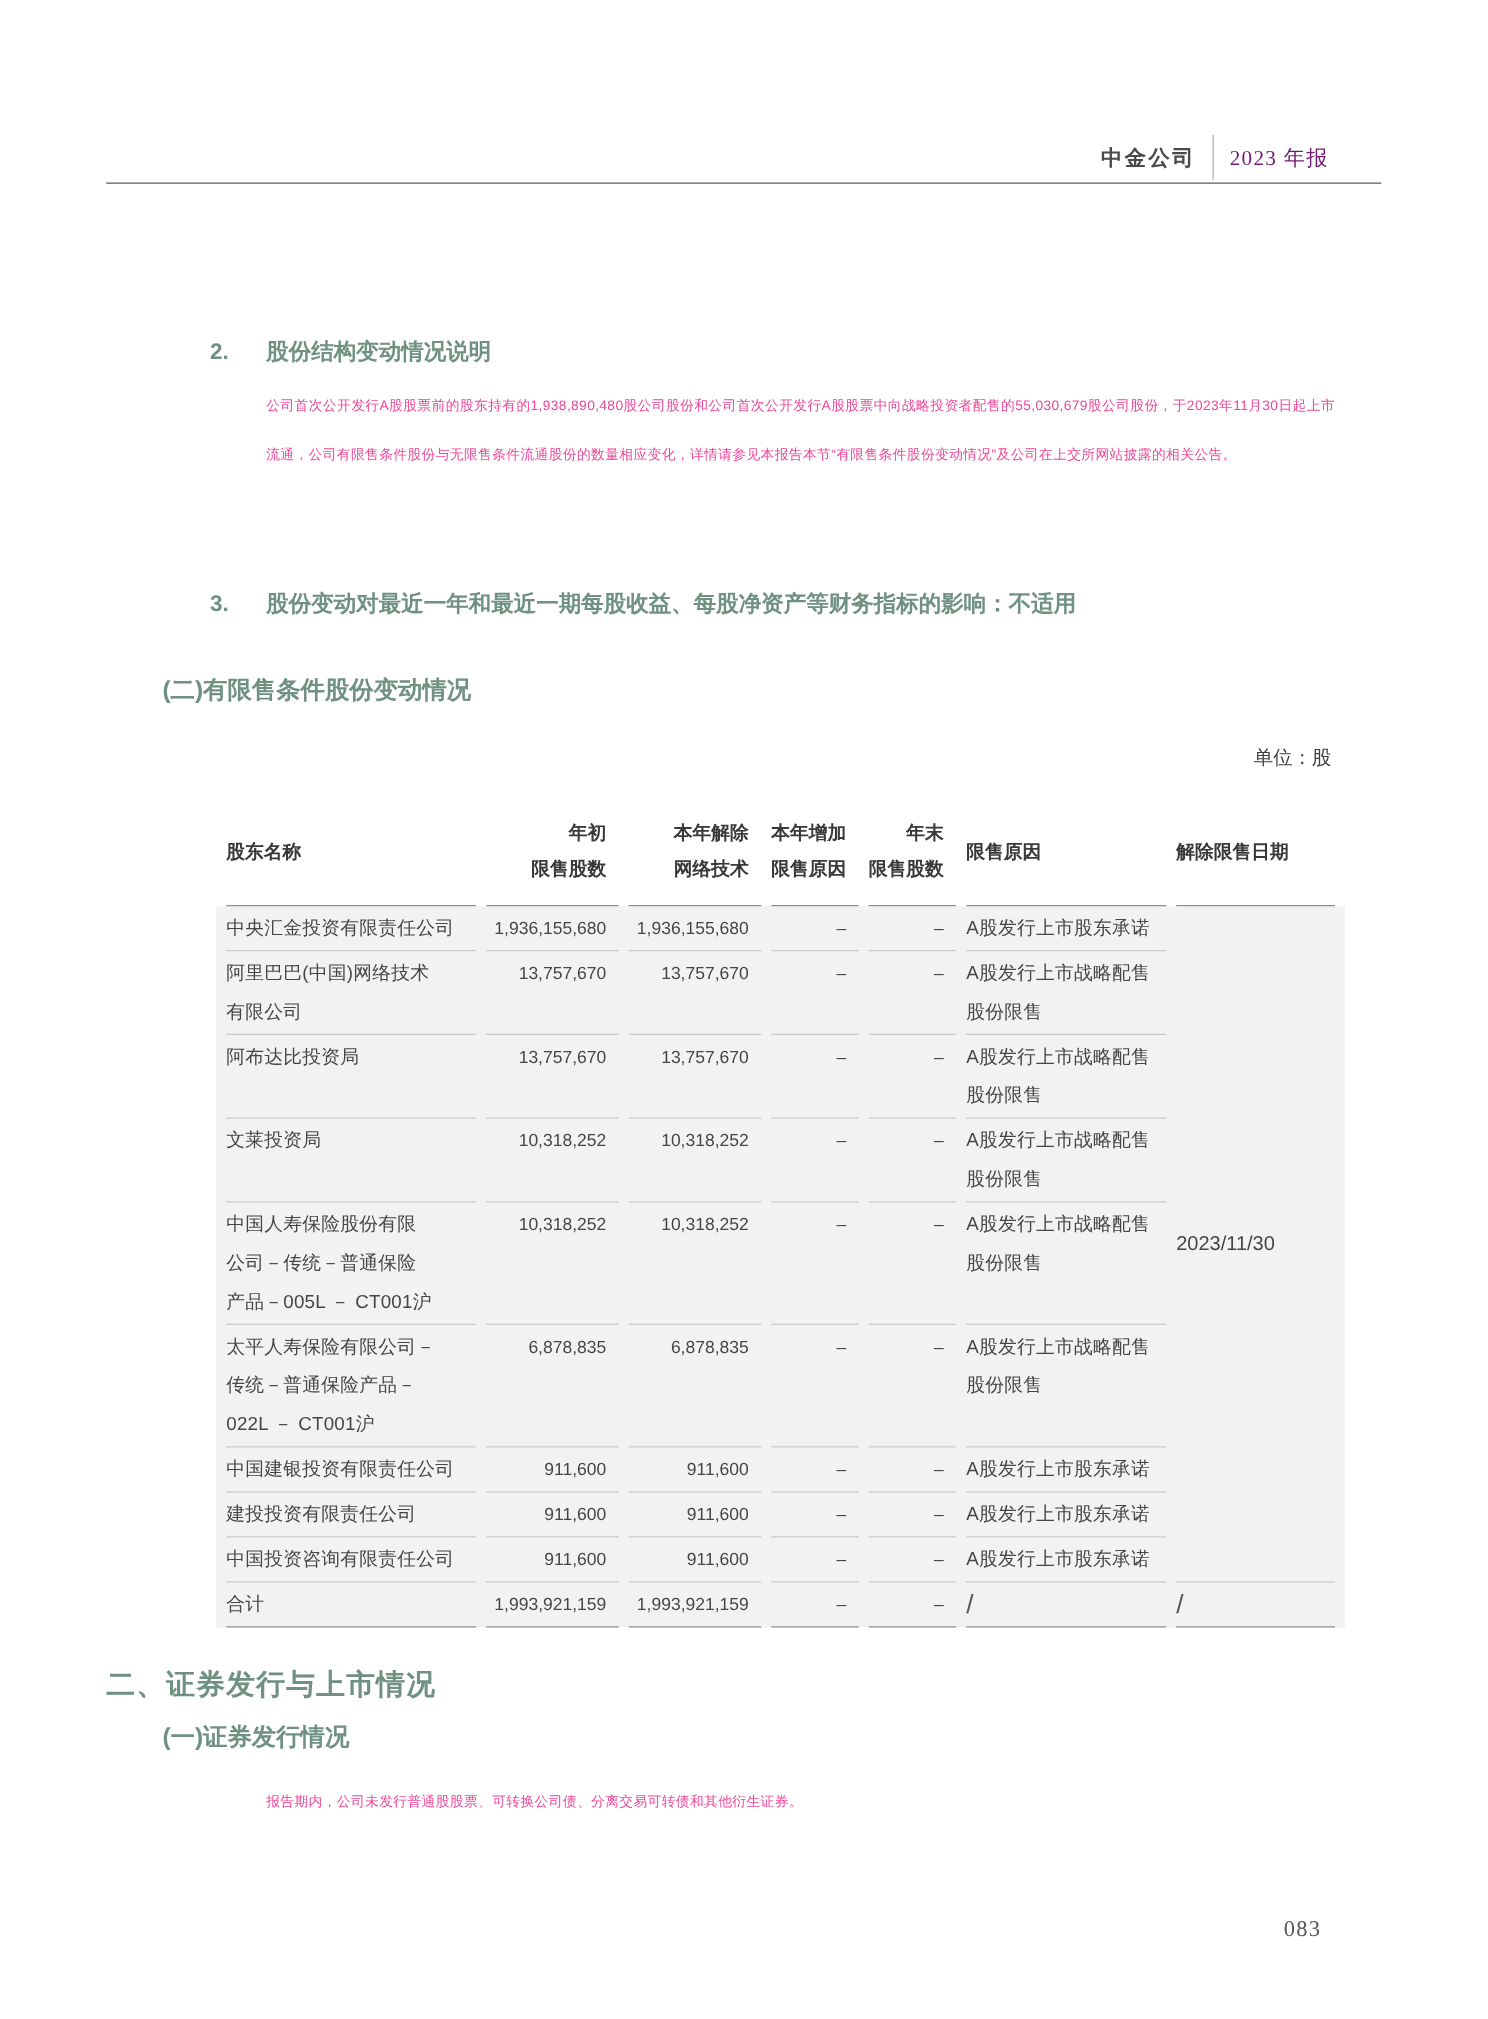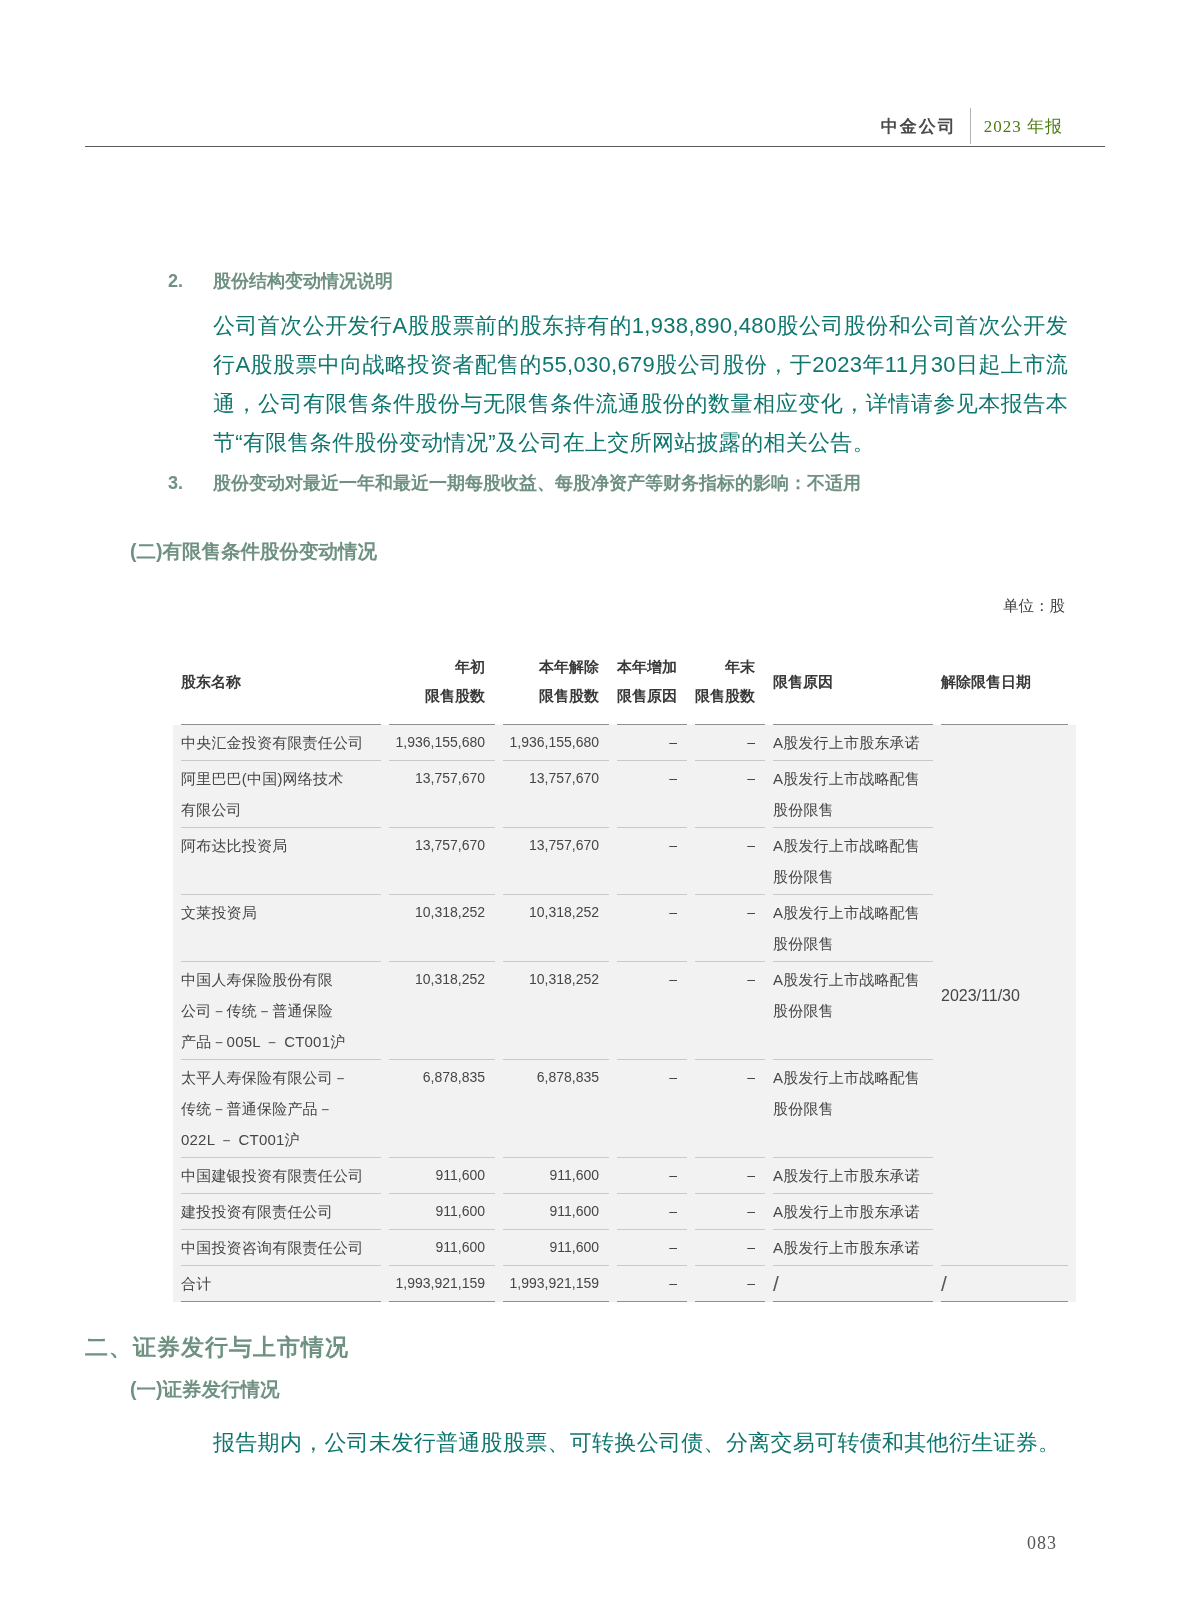--- a/index.html
+++ b/index.html
@@ -7,34 +7,34 @@
     width:1190px;height:1615px;position:relative;background:#ffffff;
     font-family:"Liberation Sans",sans-serif;color:#3e3e3e;overflow:hidden;
   }
   
   .pagehead{
     position:absolute;top:108px;right:127px;display:flex;align-items:center;
     font-family:"Liberation Serif",serif;font-size:17px;
   }
   .pagehead .brand{color:#4a4a4a;font-weight:600;letter-spacing:2px;}
   .pagehead .vdiv{width:1px;height:36px;background:#b3b3b3;margin:0 13px;}
-  .pagehead .edition{color:#4d7c0f;letter-spacing:1px;}
+  .pagehead .edition{color:#701a75;letter-spacing:1px;}
   .headrule{position:absolute;top:146px;left:85px;width:1020px;height:1px;background:#5a5a5a;}
   
   .tealhead{position:absolute;color:#6f9182;font-weight:bold;}
   .numhead .num{display:inline-block;width:45px;}
   #sec2{left:168px;top:269px;font-size:18px;}
   #sec3{left:168px;top:471px;font-size:18px;}
   #sub2{left:130px;top:538px;font-size:19.5px;}
   #main2{left:85px;top:1332px;font-size:23px;letter-spacing:1px;}
   #sub1{left:130px;top:1376px;font-size:19.5px;}
   
   .para{
-    position:absolute;left:213px;width:855px;font-size:22px;line-height:39px;
-    color:#0f766e;text-align:justify;text-align-last:left;letter-spacing:0.3px;
+    position:absolute;left:213px;width:855px;font-size:11px;line-height:39px;
+    color:#ec4899;text-align:justify;text-align-last:left;letter-spacing:0.3px;
   }
   #para1{top:306px;}
   #para2{top:1423px;text-align:right;}
   
   .unit{position:absolute;right:125px;top:596px;font-size:15.5px;color:#3f3f3f;}
   
   .table-wrap{position:absolute;left:173px;top:638px;width:903px;}
   .table-body-bg{position:absolute;left:0;right:0;top:87px;bottom:0;background:#f2f2f2;}
   table#restricted-table{
     position:relative;border-collapse:separate;border-spacing:8px 0;
@@ -109,21 +109,21 @@
         <tr>
           <th class="al-left">
             <div class="hlabel">股东名称</div>
           </th>
           <th class="al-right">
             <div class="hlabel">年初
 限售股数</div>
           </th>
           <th class="al-right">
             <div class="hlabel">本年解除
-限售股数</div>
+网络技术</div>
           </th>
           <th class="al-right">
             <div class="hlabel">本年增加
 限售原因</div>
           </th>
           <th class="al-right">
             <div class="hlabel">年末
 限售股数</div>
           </th>
           <th class="al-left">

